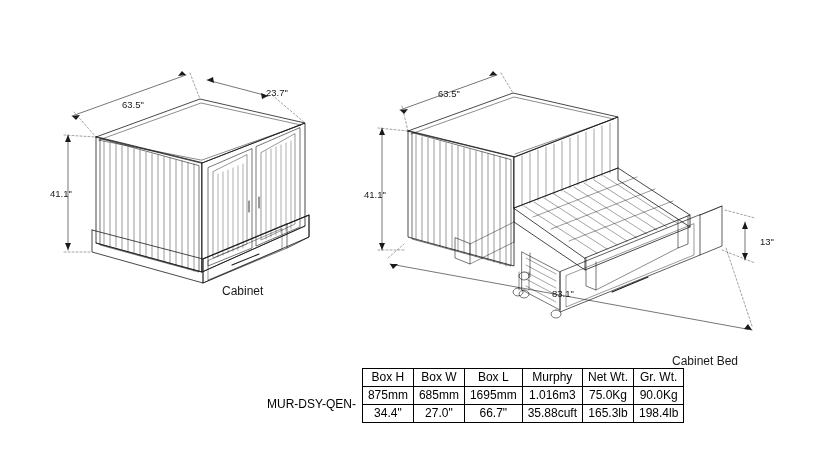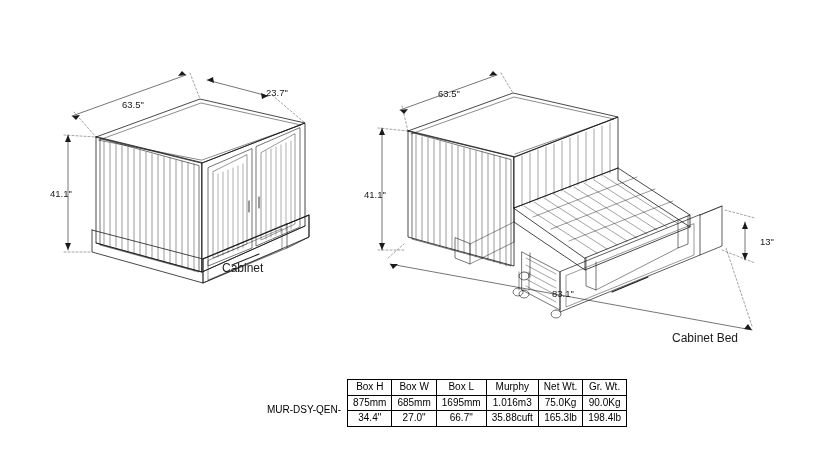--- a/index.html
+++ b/index.html
@@ -31,38 +31,38 @@
     position: absolute;
     font-size: 9px;
     color: #1a1a1a;
     white-space: nowrap;
   }
   .dim {
     font-size: 9.5px;
   }
   .caption {
     font-size: 12px;
+    margin-top: 23px;
   }
   
   .spec {
     position: absolute;
     left: 262px;
     top: 368px;
     font-size: 7.5px;
   }
   .spec-title {
     font-weight: bold;
     font-size: 7.8px;
     margin-bottom: 3px;
     letter-spacing: 0.1px;
   }
   table.spec-table {
     border-collapse: collapse;
-    font-size: 10px;
-    margin-top: 11px;
+    font-size: 12px;
   }
   table.spec-table td, table.spec-table th {
     border: 1px solid #000;
     padding: 1px 5px;
     text-align: center;
     font-weight: normal;
     line-height: 1.25;
     white-space: nowrap;
   }
   table.spec-table td.sku, table.spec-table th.sku {

